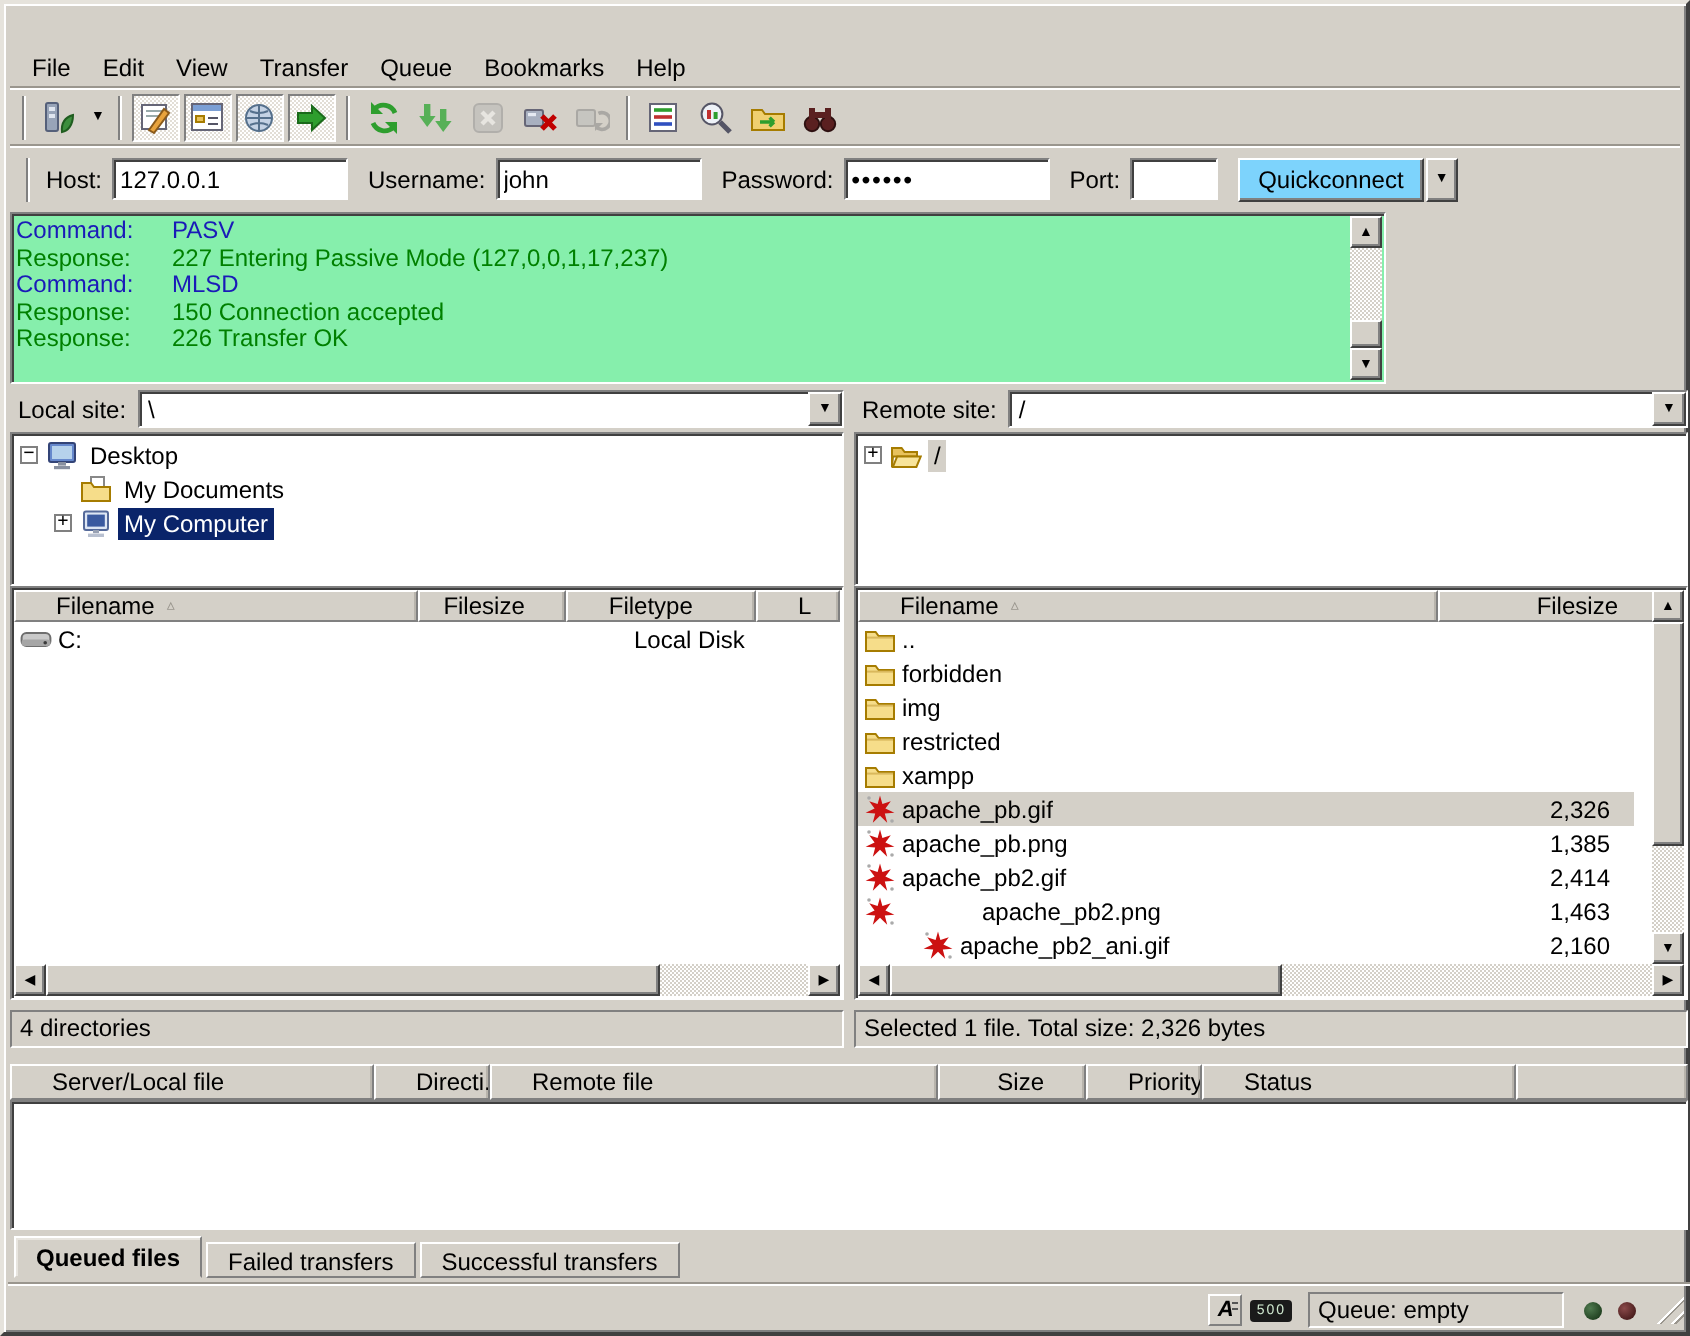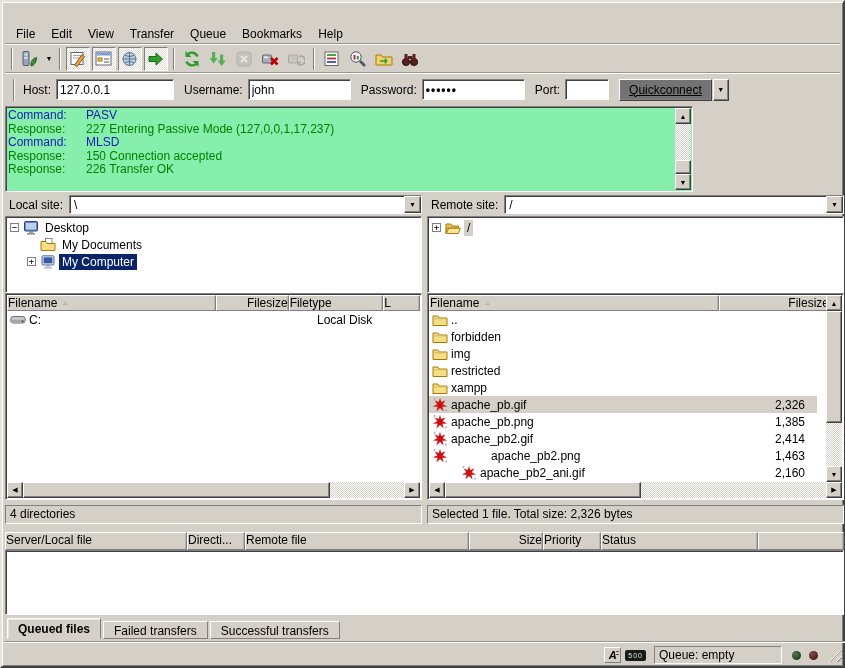--- a/index.html
+++ b/index.html
@@ -48,23 +48,23 @@
     box-shadow:inset 0 1px 0 #9a968e, inset 0 2px 0 #fff;
     display:flex;align-items:center;padding:2px 4px 0 4px;}
   #quickbar label{margin:0 5px 0 10px;white-space:nowrap;}
   .tfield{height:21px;border:1px solid;border-color:#808080 #fff #fff #808080;
     box-shadow:inset 1px 1px 0 #404040;background:#fff;font:12px "Liberation Sans",sans-serif;
     padding:1px 3px;outline:none;}
   #host-input{width:118px;}
   #user-input{width:103px;}
   #pass-input{width:103px;letter-spacing:1px;font-weight:bold;}
   #port-input{width:44px;}
-  #quickconnect-btn{margin-left:10px;height:22px;background:#737373;
+  #quickconnect-btn{margin-left:10px;height:22px;background:#7dd3fc;
     border:1px solid;border-color:#fff #404040 #404040 #fff;box-shadow:inset -1px -1px 0 #808080;
-    font:12px "Liberation Sans",sans-serif;padding:0 9px;text-decoration:underline;}
+    font:12px "Liberation Sans",sans-serif;padding:0 9px;}
   #quickconnect-drop{width:16px;height:22px;background:#D4D0C8;border:1px solid;
     border-color:#fff #404040 #404040 #fff;box-shadow:inset -1px -1px 0 #808080;
     font-size:7px;display:flex;align-items:center;justify-content:center;margin-left:1px;}
   
   #log{position:absolute;left:3px;top:104px;width:688px;height:86px;background:#86efac;
     border:1px solid;border-color:#808080 #fff #fff #808080;box-shadow:inset 1px 1px 0 #404040;
     overflow:hidden;}
   #log-lines{position:absolute;left:2px;top:2px;right:18px;bottom:2px;}
   .log-line{display:flex;height:13.5px;line-height:13.5px;white-space:nowrap;}
   .log-label{width:78px;flex:0 0 auto;}
@@ -99,22 +99,22 @@
     font:9px/7px "DejaVu Sans Mono",monospace;text-align:center;margin-right:4px;}
   .exp-spacer{width:13px;flex:0 0 auto;}
   .tree-label{padding:1px 3px;}
   .tree-label.sel-active{background:#0A246A;color:#fff;}
   .tree-label.sel-inactive{background:#D4D0C8;color:#000;}
   .listbox{position:absolute;left:0;top:98px;right:0;height:207px;background:#fff;
     border:1px solid;border-color:#808080 #fff #fff #808080;box-shadow:inset 1px 1px 0 #404040;
     overflow:hidden;}
   .lheader{position:absolute;left:1px;top:1px;height:16px;display:flex;}
   .hcell{background:#D4D0C8;border:1px solid;border-color:#fff #808080 #808080 #fff;
-    box-shadow:inset -1px 0 0 #b8b4ac;height:16px;line-height:14px;padding:0 0;
-    white-space:nowrap;overflow:hidden;display:flex;}
+    box-shadow:inset -1px 0 0 #b8b4ac;height:16px;line-height:14px;padding:0 20px;
+    white-space:nowrap;overflow:hidden;display:flex;align-items:center;}
   .hcell .sort{color:#9a968e;font-size:8px;margin-left:6px;}
   .hcell.right{justify-content:flex-end;}
   .lrows{position:absolute;left:1px;top:17px;}
   .frow{height:17px;display:flex;align-items:center;white-space:nowrap;}
   .frow.selected{background:#D4D0C8;}
   .fcell{overflow:hidden;display:flex;align-items:center;padding:0 3px;flex:0 0 auto;}
   .fcell.right{justify-content:flex-end;padding-right:12px;}
   .ficon{width:17px;height:16px;display:flex;align-items:center;flex:0 0 auto;margin-right:2px;}
   .pane-status{position:absolute;left:0;right:0;top:310px;height:19px;line-height:17px;
     border:1px solid;border-color:#808080 #fff #fff #808080;padding:0 4px;background:#D4D0C8;

